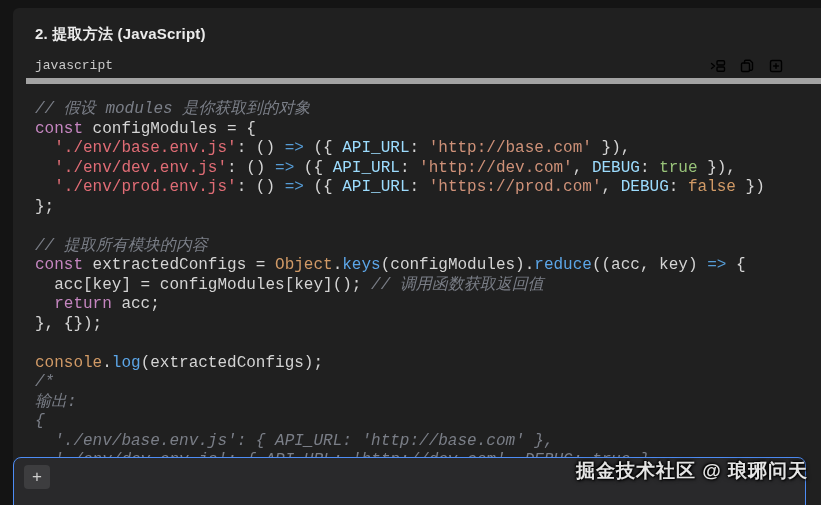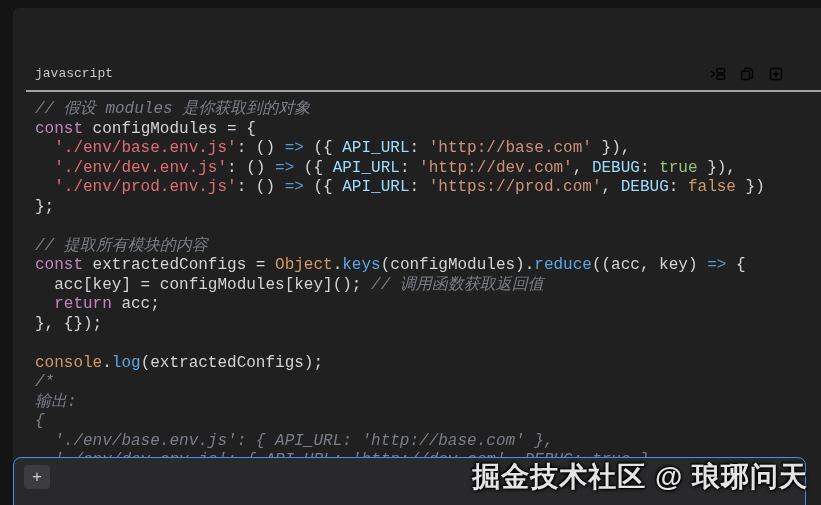--- a/index.html
+++ b/index.html
@@ -14,22 +14,22 @@
     position:absolute; left:13px; top:8px; right:0; bottom:0;
     background:#202020;
     border-top-left-radius:6px;
   }
   .section-title {
     position:absolute; left:22px; top:17px;
     font-size:15px; font-weight:bold; color:#ebebeb;
     letter-spacing:.2px;
   }
   .code-header {
-    position:absolute; left:13px; top:48px; right:0; height:36px;
-    border-bottom:2px solid #a3a3a3;
+    position:absolute; left:13px; top:40px; right:0; height:36px;
+    border-bottom:6px solid #a3a3a3;
   }
   .lang-label {
     position:absolute; left:9px; top:10px;
     font-family:"Liberation Mono", monospace;
     font-size:13px; color:#c9c9c9;
   }
   .toolbar {
     position:absolute; right:37px; top:10px;
     display:flex; gap:13px; align-items:center;
   }
@@ -65,31 +65,32 @@
     display:flex; align-items:center; gap:6px;
     background:#363638; border-radius:4px;
     height:26px; padding:0 9px;
     cursor:pointer;
   }
   .chip-icon { display:block; }
   .chip-name { color:#d6d6d6; font-size:12.5px; font-family:"Liberation Sans", sans-serif; }
   .chip-close { color:#9a9a9a; font-size:13px; padding-left:2px; cursor:pointer; }
   .watermark {
     position:absolute; top:458px; right:13px; z-index:5;
-    font-size:28px; font-weight:bold; color:#e4e4e4;
+    font-size:19px; font-weight:bold; color:#e4e4e4;
     letter-spacing:1px;
     text-shadow:1px 1px 2px #000, -1px -1px 2px #000, 0 0 5px #000;
     white-space:nowrap;
   }
 </style>
 </head>
 <body>
 
 <div class="panel">
 
+  <div class="section-title">2. 提取方法 (JavaScript)</div>
 
   <div class="code-header">
     <div class="lang-label">javascript</div>
 
     <div class="toolbar" style="color: rgb(69, 133, 206);">
       <button class="icon-btn" title="">
         <svg width="16" height="16" viewBox="0 0 16 16" fill="none" stroke="currentColor" stroke-width="1.4" stroke-linecap="round" stroke-linejoin="round">
           <path d="M1.5 5.5 L4.5 8 L1.5 10.5"></path>
           <rect x="7" y="2.8" width="7.5" height="4.2" rx="1"></rect>
           <rect x="7" y="9" width="7.5" height="4.2" rx="1"></rect>

